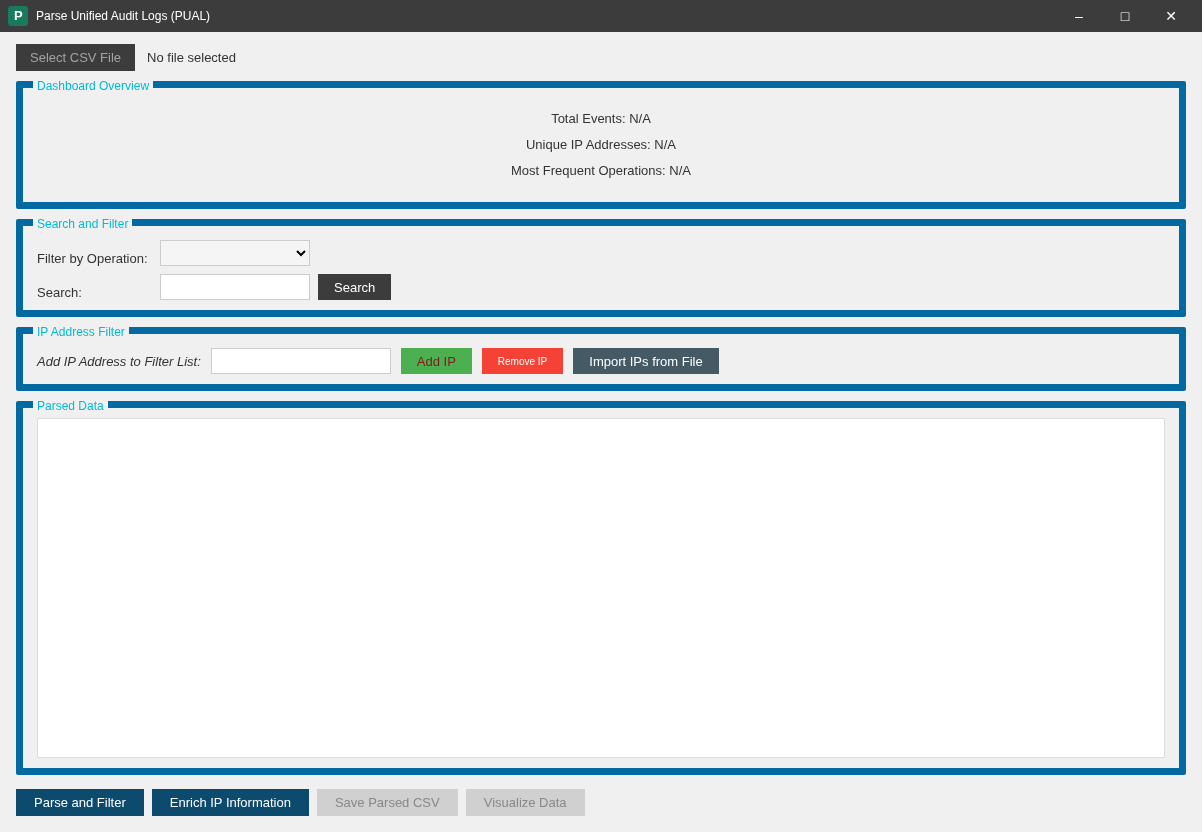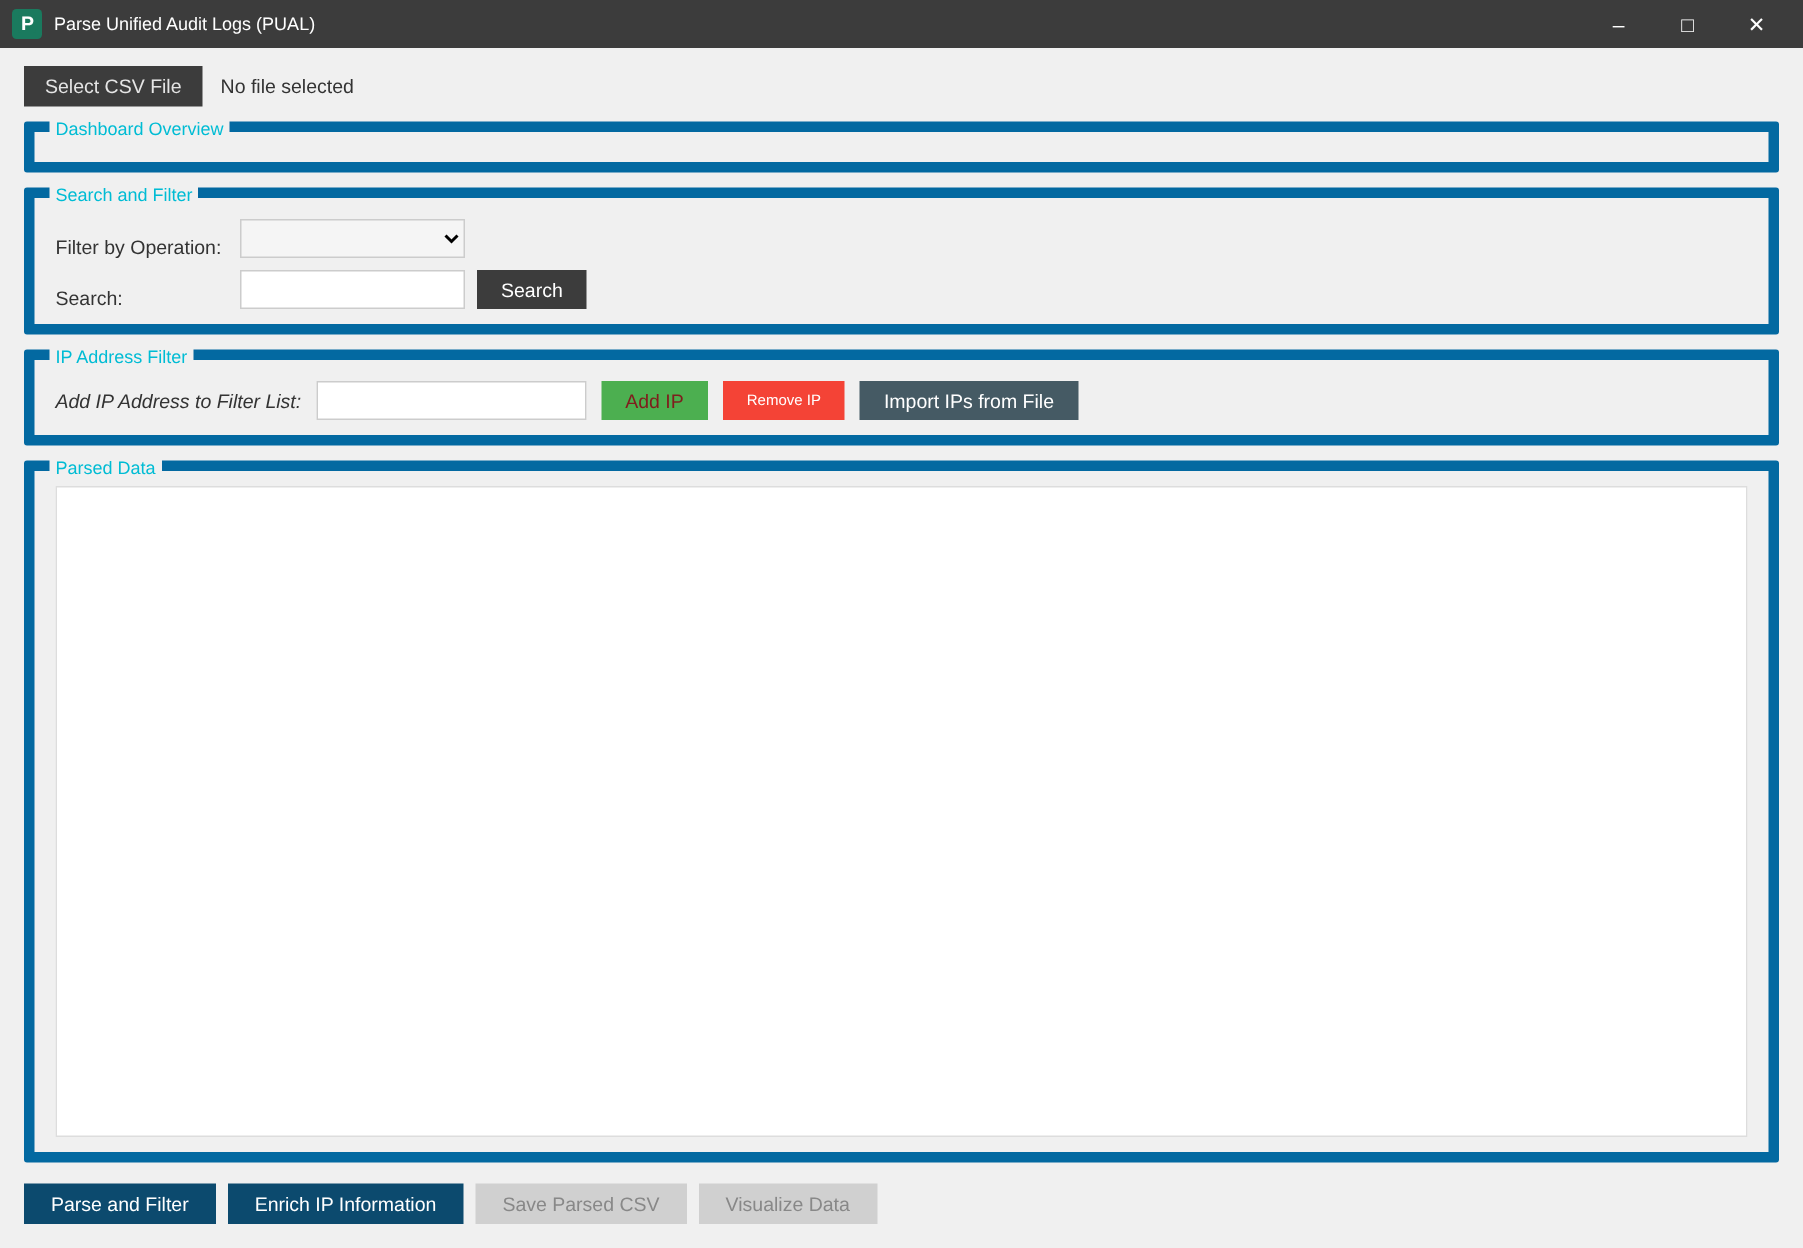--- a/index.html
+++ b/index.html
@@ -84,21 +84,21 @@
 
     .top-bar {
       display: flex;
       align-items: center;
       gap: 12px;
       flex-shrink: 0;
     }
 
     .btn-select-csv {
       background: #3c3c3c;
-      color: #e5e5e5;
+      color: #a3a3a3;
       border: none;
       padding: 6px 14px;
       cursor: pointer;
       font-size: 13px;
       font-weight: 500;
     }
 
     .no-file-label {
       color: #333;
       font-size: 13px;
@@ -325,20 +325,25 @@
 
   <div class="content">
 
     <div class="top-bar">
       <button class="btn-select-csv">Select CSV File</button>
       <span class="no-file-label">No file selected</span>
     </div>
 
     <div class="section">
       <span class="section-title">Dashboard Overview</span>
+      <div class="dashboard-content">
+        <div>Total Events: N/A</div>
+        <div>Unique IP Addresses: N/A</div>
+        <div>Most Frequent Operations: N/A</div>
+      </div>
     </div>
 
     <div class="section">
       <span class="section-title">Search and Filter</span>
       <div class="search-filter-content">
         <div class="filter-row">
           <span class="filter-label">Filter by Operation:</span>
           <select class="filter-select">
             <option value=""></option>
           </select>

